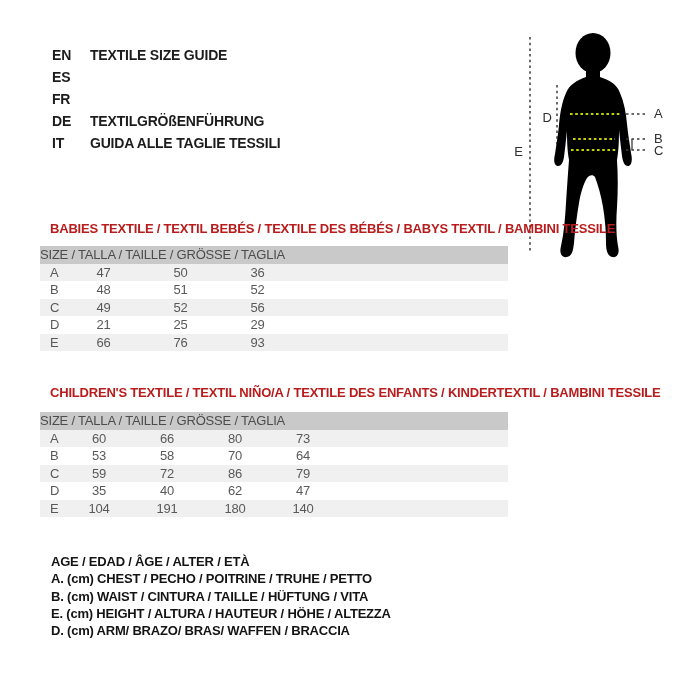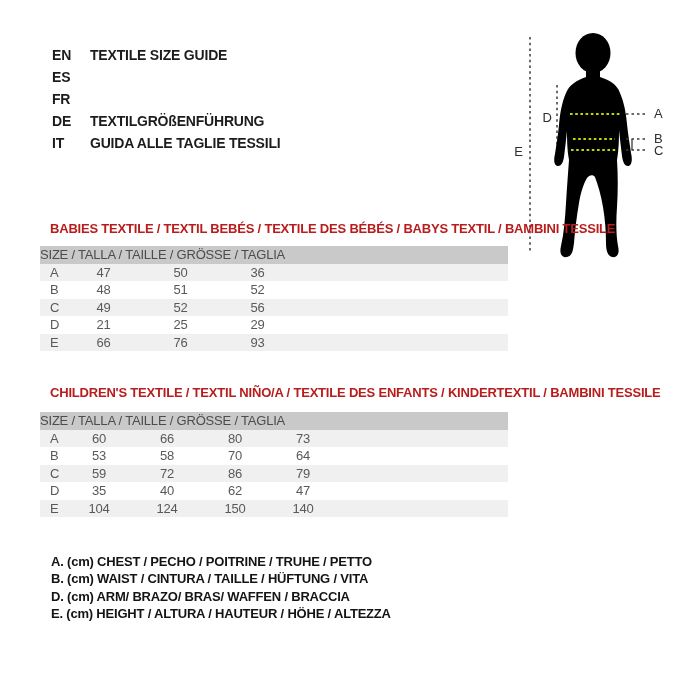--- a/index.html
+++ b/index.html
@@ -220,28 +220,29 @@
         <td class="lbl">D</td>
         <td>35</td>
         <td>40</td>
         <td>62</td>
         <td>47</td>
         <td></td>
       </tr>
       <tr>
         <td class="lbl">E</td>
         <td>104</td>
-        <td>124</td>
-        <td>150</td>
+        <td>191</td>
+        <td>180</td>
         <td>140</td>
         <td></td>
       </tr>
     </tbody>
   </table>
 
   <div class="legend">
+    <div>AGE / EDAD / ÂGE / ALTER / ETÀ</div>
     <div>A. (cm) CHEST / PECHO / POITRINE / TRUHE / PETTO</div>
     <div>B. (cm) WAIST / CINTURA / TAILLE / HÜFTUNG / VITA</div>
+    <div>E. (cm) HEIGHT / ALTURA / HAUTEUR / HÖHE / ALTEZZA</div>
     <div>D. (cm) ARM/ BRAZO/ BRAS/ WAFFEN / BRACCIA</div>
-    <div>E. (cm) HEIGHT / ALTURA / HAUTEUR / HÖHE / ALTEZZA</div>
   </div>
 
 </div>
 
 </body></html>

